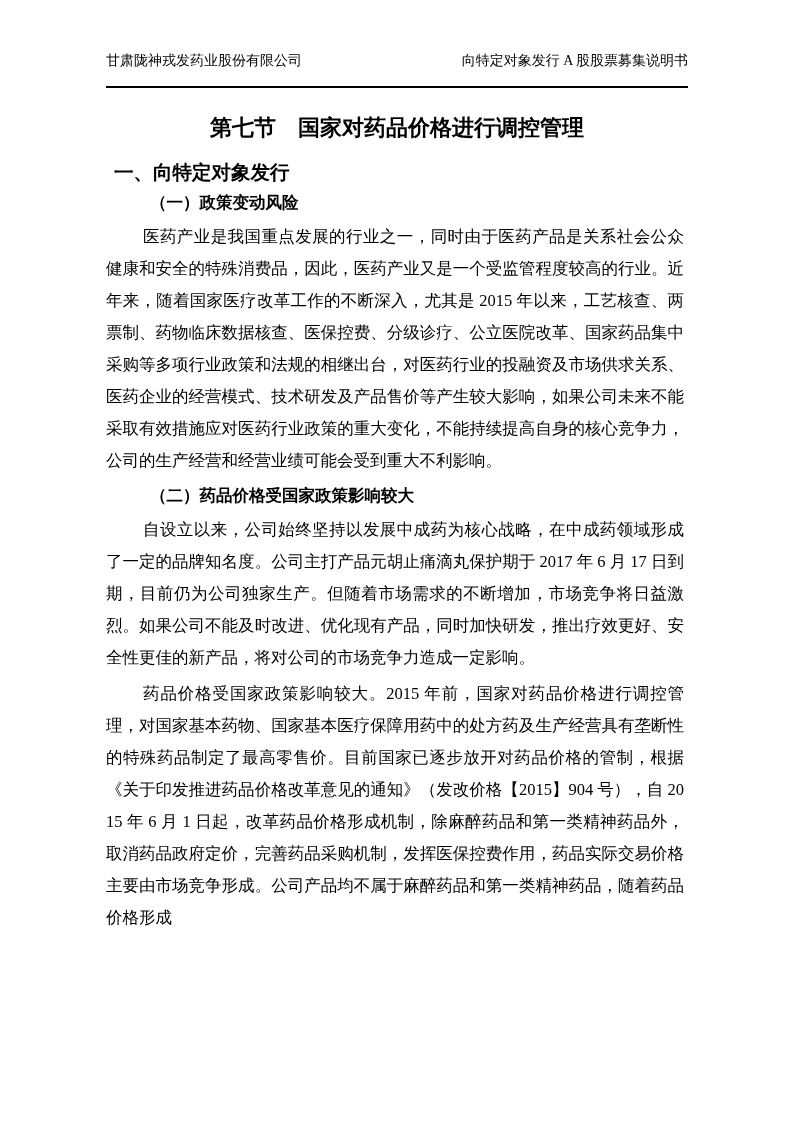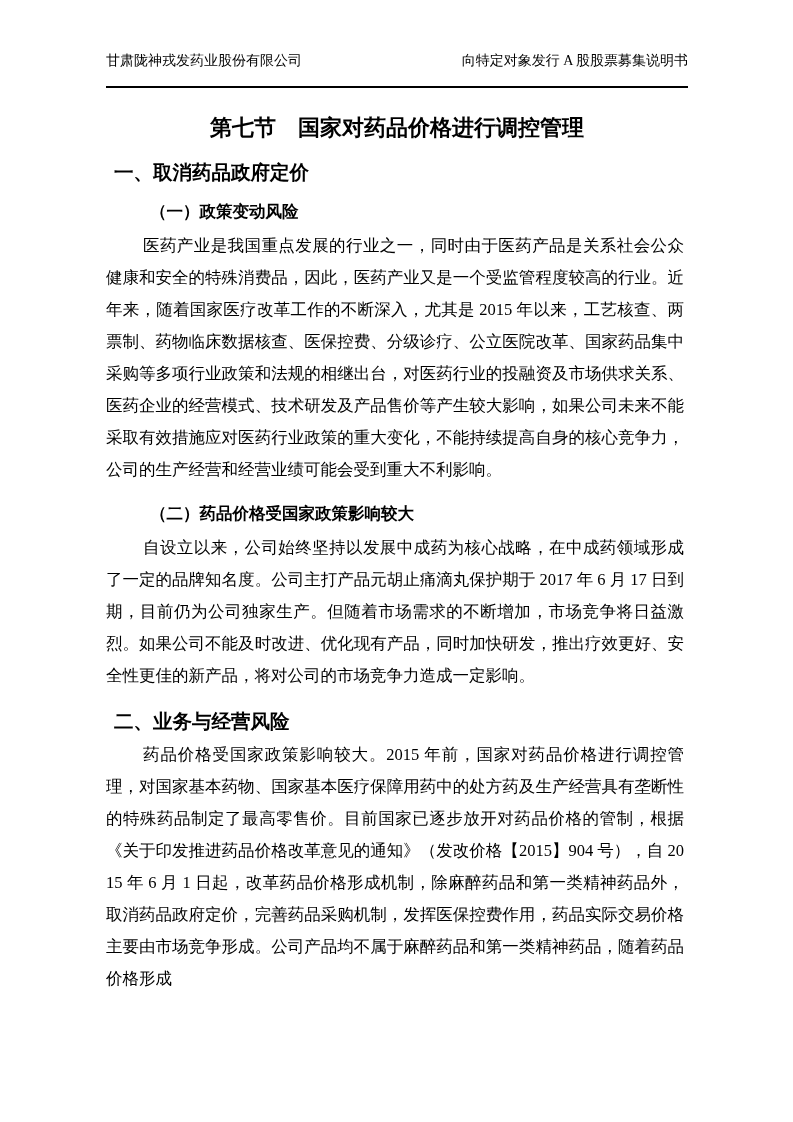--- a/index.html
+++ b/index.html
@@ -43,21 +43,21 @@
     font-weight: bold;
     font-size: 19.5px;
     line-height: 24px;
     margin: 17px 0 6px 8px;
   }
   h3.subsection-heading {
     font-family: "Liberation Sans", "DejaVu Sans", sans-serif;
     font-weight: bold;
     font-size: 16.5px;
     line-height: 22px;
-    margin: 16px 0 8px 44px;
+    margin: 7px 0 8px 44px;
   }
   p.body-para {
     font-size: 16.5px;
     line-height: 32px;
     margin: 0 4px 4px 0;
     text-align: justify;
     text-indent: 37px;
     word-break: break-all;
   }
   .footer {
@@ -75,29 +75,28 @@
 
 <div class="page">
 
   <div class="header">
     <span class="left">甘肃陇神戎发药业股份有限公司</span>
     <span class="right">向特定对象发行 A 股股票募集说明书</span>
   </div>
 
   <h1 class="doc-title">第七节　国家对药品价格进行调控管理</h1>
 
-  <h2 class="section-heading">一、取消药品政府定价</h2>
+  <h2 class="section-heading">一、向特定对象发行</h2>
 
   <h3 class="subsection-heading">（一）政策变动风险</h3>
 
   <p class="body-para">医药产业是我国重点发展的行业之一，同时由于医药产品是关系社会公众健康和安全的特殊消费品，因此，医药产业又是一个受监管程度较高的行业。近年来，随着国家医疗改革工作的不断深入，尤其是 2015 年以来，工艺核查、两票制、药物临床数据核查、医保控费、分级诊疗、公立医院改革、国家药品集中采购等多项行业政策和法规的相继出台，对医药行业的投融资及市场供求关系、医药企业的经营模式、技术研发及产品售价等产生较大影响，如果公司未来不能采取有效措施应对医药行业政策的重大变化，不能持续提高自身的核心竞争力，公司的生产经营和经营业绩可能会受到重大不利影响。</p>
 
   <h3 class="subsection-heading">（二）药品价格受国家政策影响较大</h3>
 
   <p class="body-para">自设立以来，公司始终坚持以发展中成药为核心战略，在中成药领域形成了一定的品牌知名度。公司主打产品元胡止痛滴丸保护期于 2017 年 6 月 17 日到期，目前仍为公司独家生产。但随着市场需求的不断增加，市场竞争将日益激烈。如果公司不能及时改进、优化现有产品，同时加快研发，推出疗效更好、安全性更佳的新产品，将对公司的市场竞争力造成一定影响。</p>
 
-  <h2 class="section-heading">二、业务与经营风险</h2>
 
 
   <p class="body-para">药品价格受国家政策影响较大。2015 年前，国家对药品价格进行调控管理，对国家基本药物、国家基本医疗保障用药中的处方药及生产经营具有垄断性的特殊药品制定了最高零售价。目前国家已逐步放开对药品价格的管制，根据《关于印发推进药品价格改革意见的通知》（发改价格【2015】904 号），自 2015 年 6 月 1 日起，改革药品价格形成机制，除麻醉药品和第一类精神药品外，取消药品政府定价，完善药品采购机制，发挥医保控费作用，药品实际交易价格主要由市场竞争形成。公司产品均不属于麻醉药品和第一类精神药品，随着药品价格形成</p>
 
 
 </div>
 
 </body></html>

